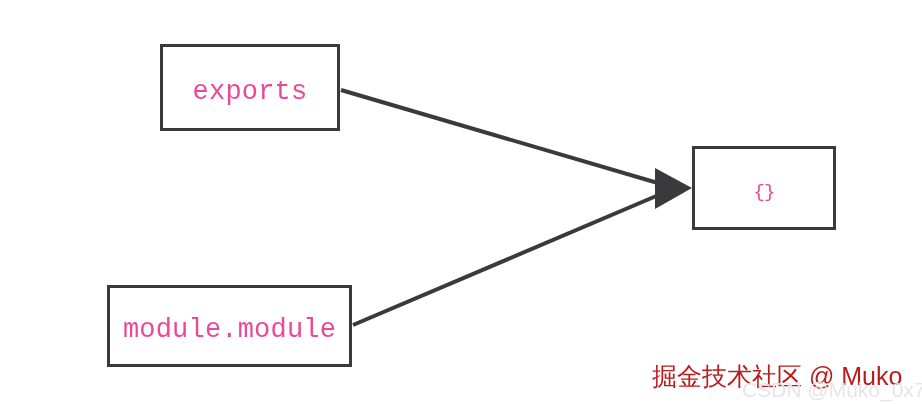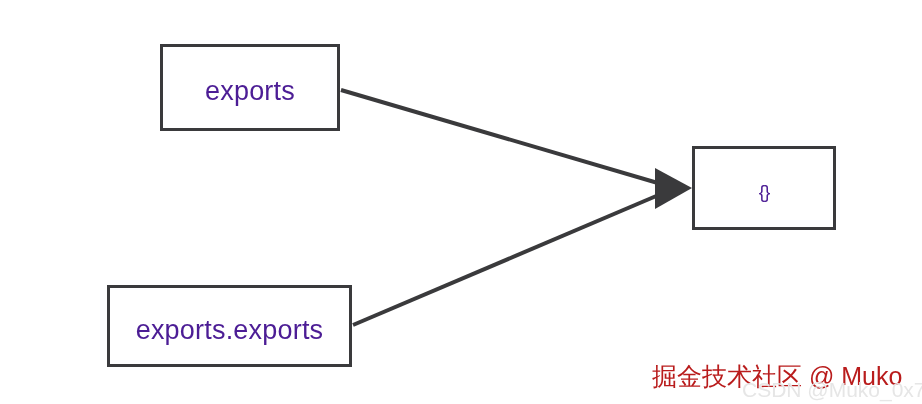--- a/index.html
+++ b/index.html
@@ -28,22 +28,22 @@
     position: absolute;
     box-sizing: border-box;
     background: #ffffff;
     border: 3px solid #3a3a3c;
     display: flex;
     align-items: center;
     justify-content: center;
     z-index: 2;
   }
   .node-label {
-    color: #4c1d95;
-    font-family: Liberation Sans, sans-serif;
+    color: #ec4899;
+    font-family: Liberation Mono, monospace;
     font-weight: 400;
     letter-spacing: 0.2px;
     white-space: nowrap;
     margin-top: 8px;
   }
   #node-exports {
     left: 160px;
     top: 44px;
     width: 180px;
     height: 87px;
@@ -94,21 +94,21 @@
     <line x1="341" y1="90" x2="668" y2="186" stroke="#3a3a3c" stroke-width="4"></line>
     <line x1="353" y1="325" x2="668" y2="191" stroke="#3a3a3c" stroke-width="4"></line>
     <polygon points="692,188 655,168 655,209" fill="#3a3a3c"></polygon>
   </svg>
 
   <div class="node" id="node-exports">
     <span class="node-label">exports</span>
   </div>
 
   <div class="node" id="node-module-exports">
-    <span class="node-label">exports.exports</span>
+    <span class="node-label">module.module</span>
   </div>
 
   <div class="node" id="node-empty-object">
     <span class="node-label">{}</span>
   </div>
 
   <div class="watermark" id="watermark-primary">掘金技术社区 @ Muko</div>
 
   <div class="watermark" id="watermark-secondary">CSDN @Muko_0x7d2</div>
 

